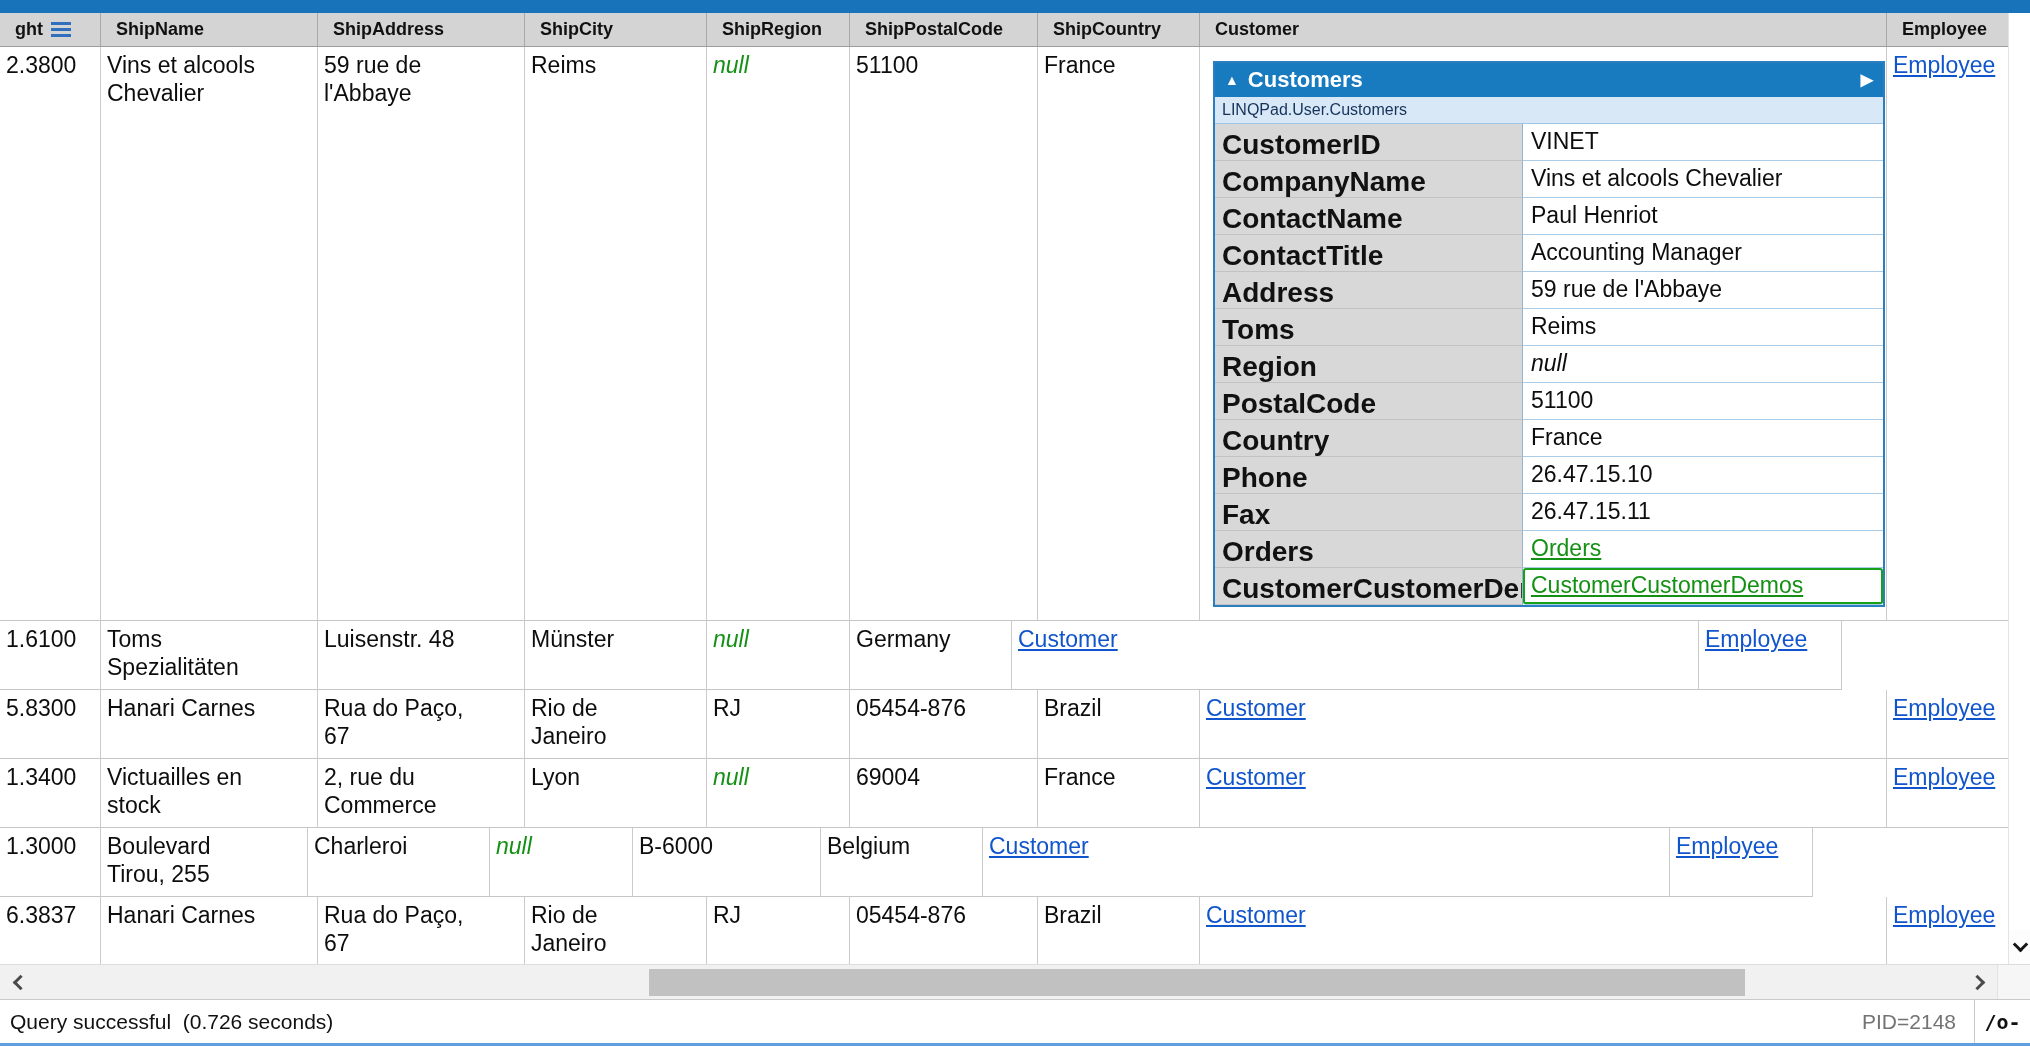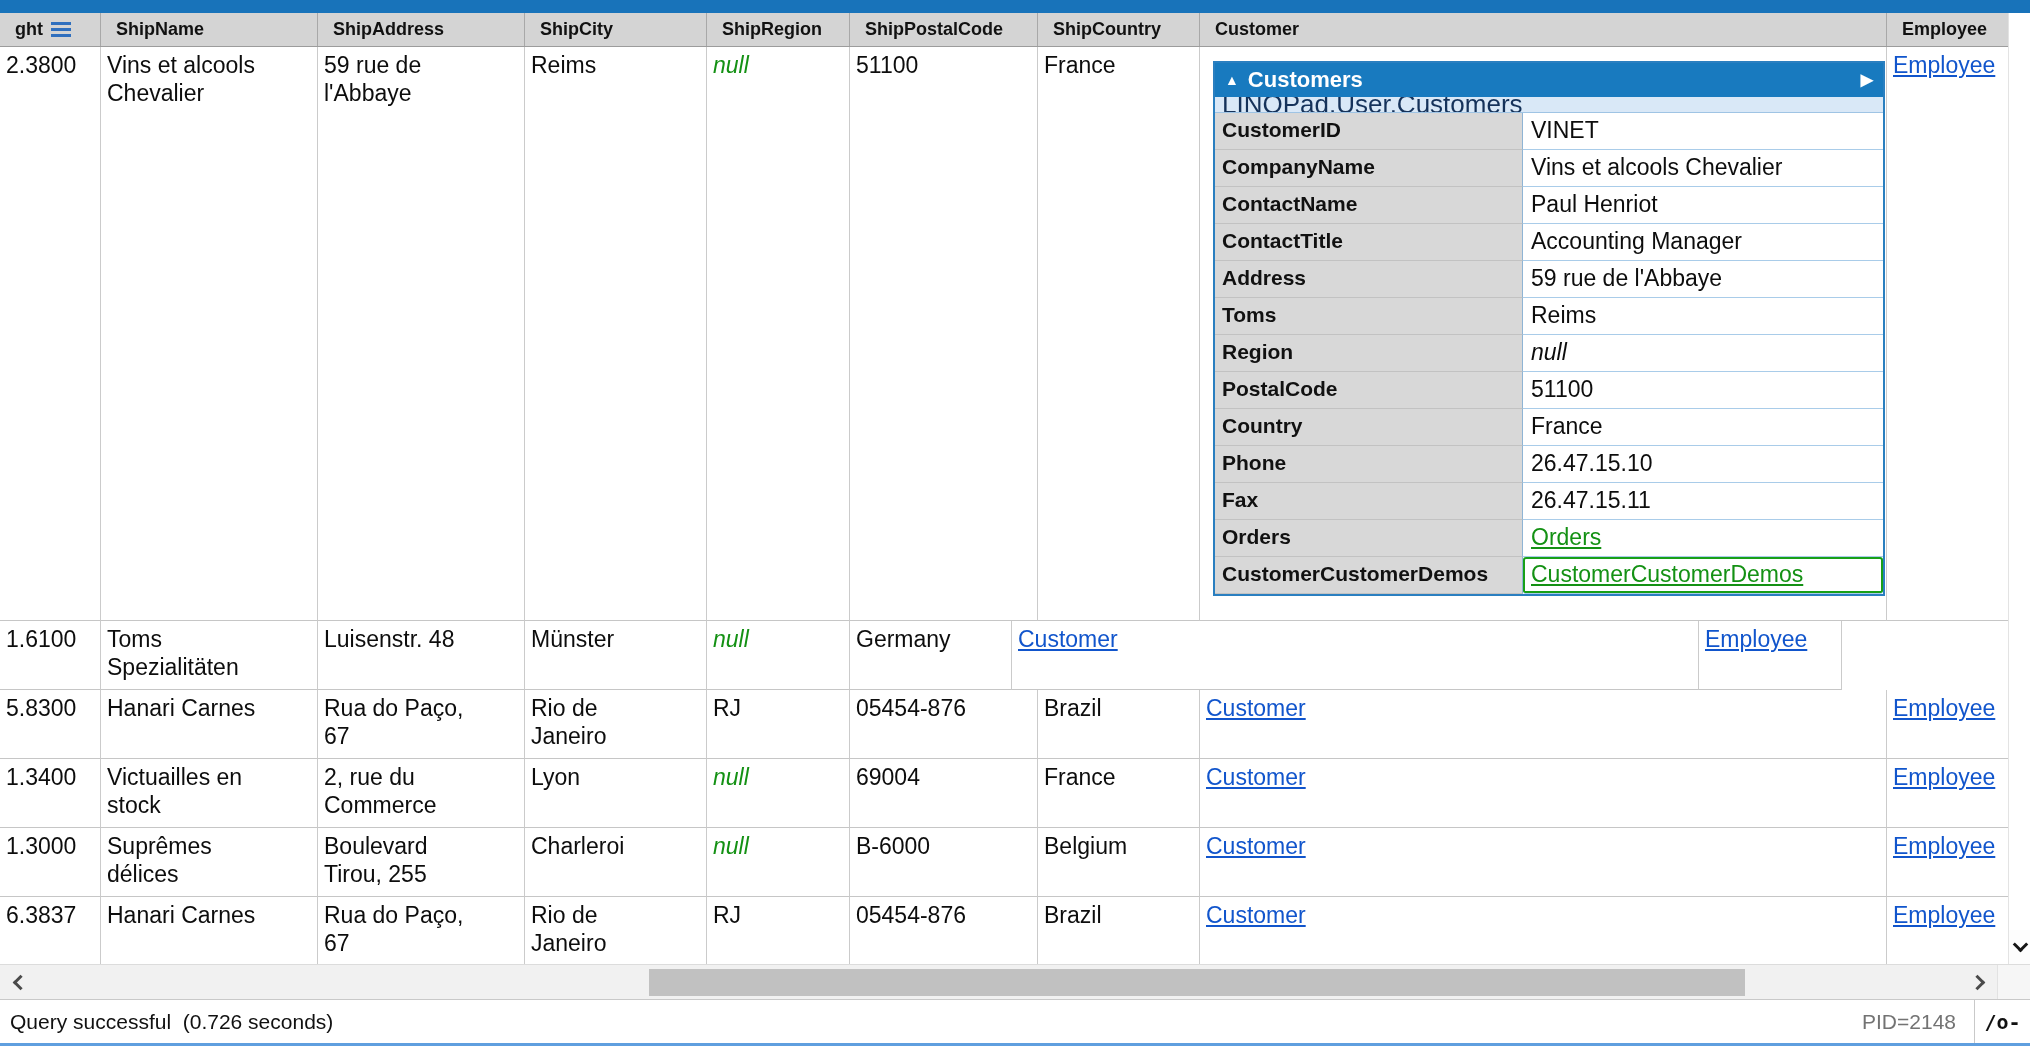--- a/index.html
+++ b/index.html
@@ -29,23 +29,23 @@
   .pad-city { padding-right:46px; }
   .null-val { color:#149114; font-style:italic; }
   a.link { color:#1155cc; text-decoration:underline; cursor:pointer; }
   a.glink { color:#149114; text-decoration:underline; cursor:pointer; }
 
   
   .nested { width:672px; margin:10px 7px 0 7px; border:2px solid #2a7fc0; background:#fff; }
   .n-head { height:34px; background:#187abf; color:#fff; display:flex; align-items:center; gap:9px; padding:0 10px; font-weight:bold; font-size:22px; }
   .tri-up { font-size:14px; line-height:1; }
   .tri-right { margin-left:auto; font-size:16px; line-height:1; cursor:pointer; }
-  .n-sub { height:16px; background:#d9e8f7; color:#15325a; display:flex; align-items:center; padding:0 7px; font-size:26px; border-bottom:1px solid #9fc4e4; overflow:hidden; white-space:nowrap; }
+  .n-sub { height:27px; background:#d9e8f7; color:#15325a; display:flex; align-items:center; padding:0 7px; font-size:16px; border-bottom:1px solid #9fc4e4; overflow:hidden; white-space:nowrap; }
   .n-row { display:flex; height:37px; }
-  .n-label { width:308px; flex:none; background:#d8d8d8; font-weight:bold; font-size:21px; color:#111; padding:4px 7px; border-bottom:1px solid #c2c2c2; border-right:1px solid #8fb4d4; overflow:hidden; white-space:nowrap; }
+  .n-label { width:308px; flex:none; background:#d8d8d8; font-weight:bold; font-size:28px; color:#111; padding:4px 7px; border-bottom:1px solid #c2c2c2; border-right:1px solid #8fb4d4; overflow:hidden; white-space:nowrap; }
   .n-value { flex:1; font-size:23px; color:#0d0d0d; padding:3px 8px; border-bottom:1px solid #a9cce9; overflow:hidden; white-space:nowrap; }
   .cell-focus { box-shadow: inset 0 0 0 2px #18a018; border-radius:3px; }
 
   
   .menu-icon { display:inline-block; width:20px; height:15px; position:relative; cursor:pointer; }
   .menu-icon .bars { position:absolute; top:0; left:0; width:20px; height:3px; background:#2f6fbe; box-shadow:0 6px 0 #2f6fbe, 0 12px 0 #2f6fbe; }
 
   
   .hscroll { position:absolute; left:0; top:964px; width:2030px; height:35px; background:#f1f1f1; border-top:1px solid #dcdcdc; z-index:6; }
   .hs-btn { position:absolute; top:0; width:36px; height:35px; display:flex; align-items:center; justify-content:center; cursor:pointer; }
@@ -200,21 +200,20 @@
       <div class="cell c3 pad-city">Lyon</div>
       <div class="cell c4 null-val">null</div>
       <div class="cell c5">69004</div>
       <div class="cell c6">France</div>
       <div class="cell c7"><a class="link">Customer</a></div>
       <div class="cell c8"><a class="link">Employee</a></div>
     </div>
 
     <div class="grow r">
       <div class="cell c0">1.3000</div>
-      <div class="cell c1 pad-name">Suprêmes délices</div>
       <div class="cell c2 pad-addr">Boulevard Tirou, 255</div>
       <div class="cell c3 pad-city">Charleroi</div>
       <div class="cell c4 null-val">null</div>
       <div class="cell c5">B-6000</div>
       <div class="cell c6">Belgium</div>
       <div class="cell c7"><a class="link">Customer</a></div>
       <div class="cell c8"><a class="link">Employee</a></div>
     </div>
 
     <div class="grow r">

